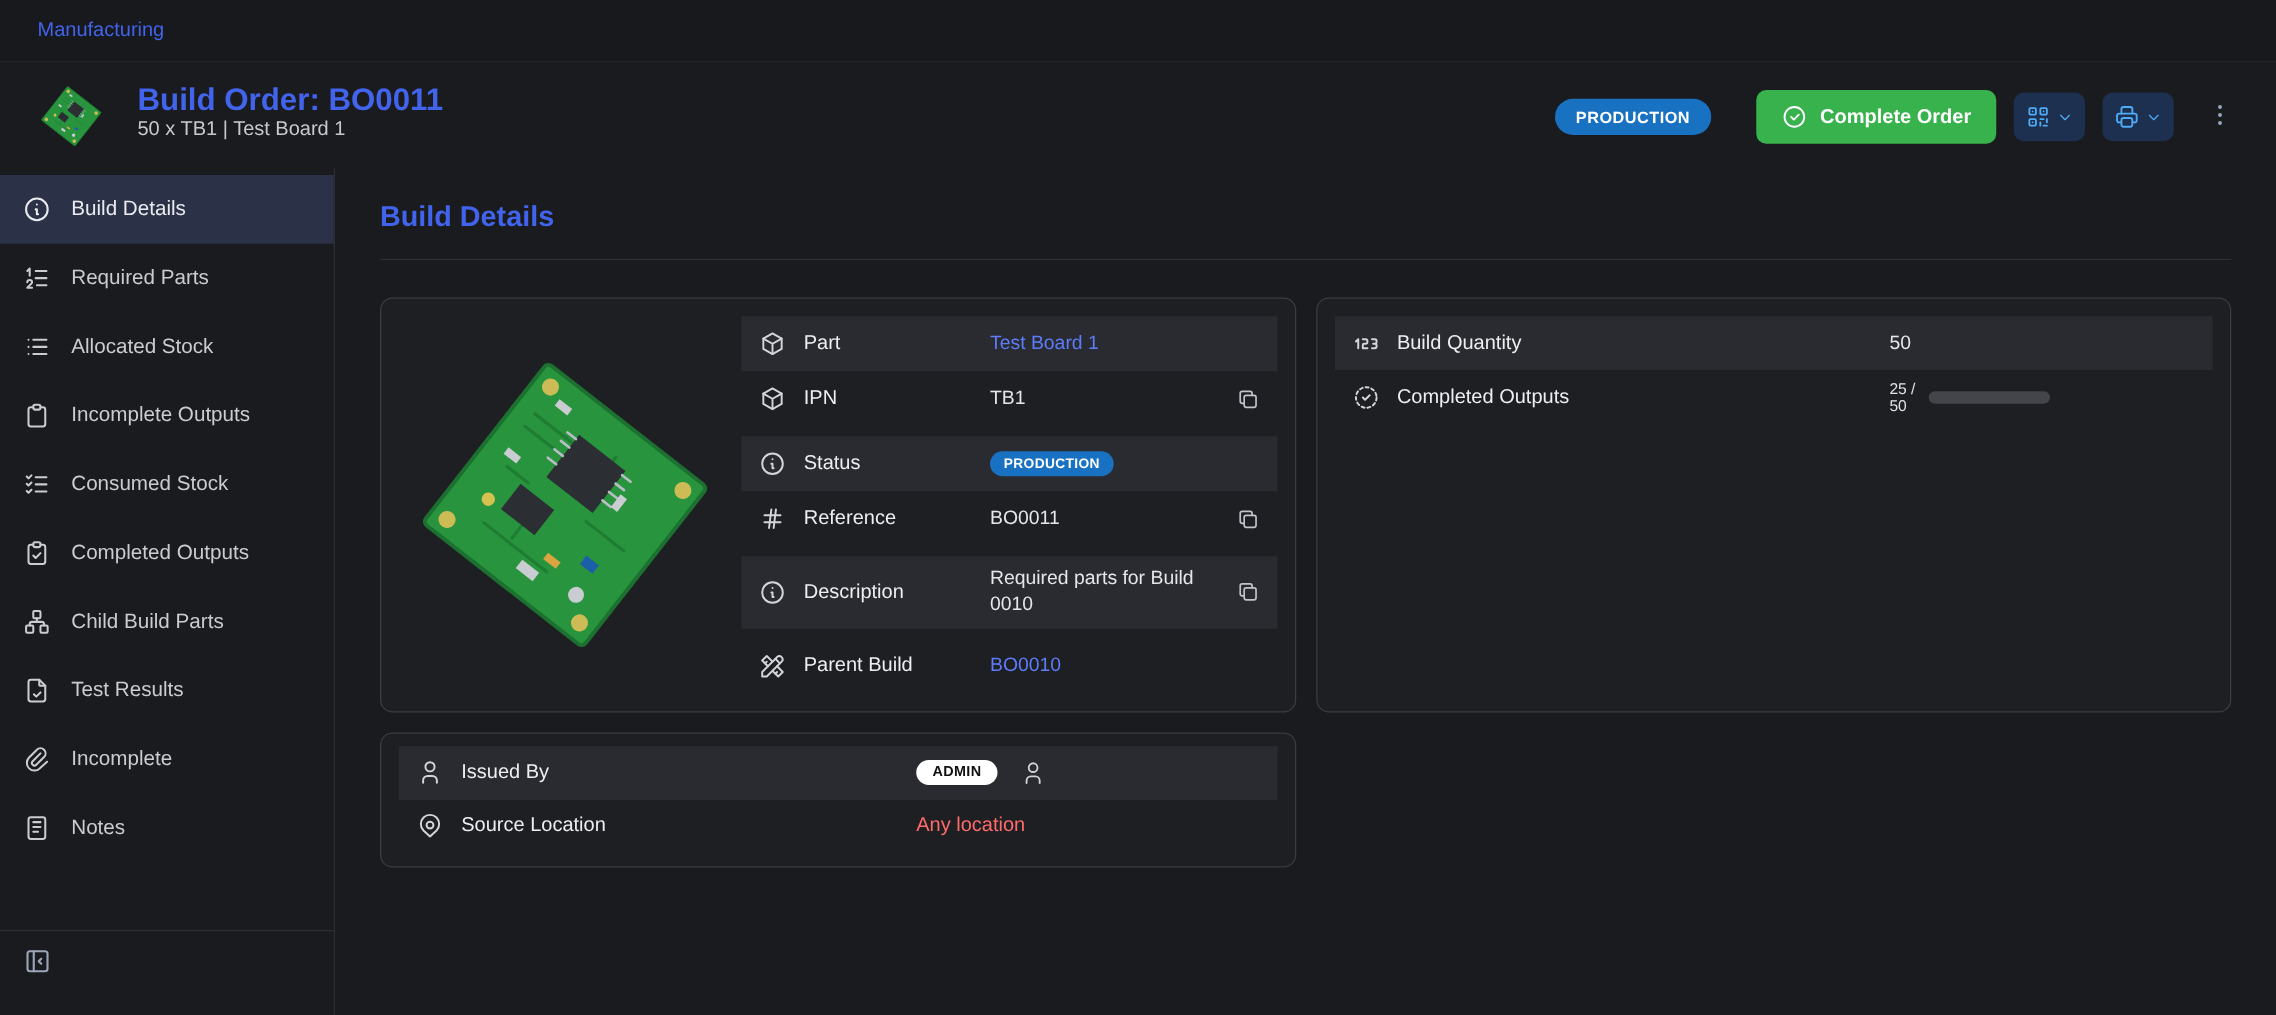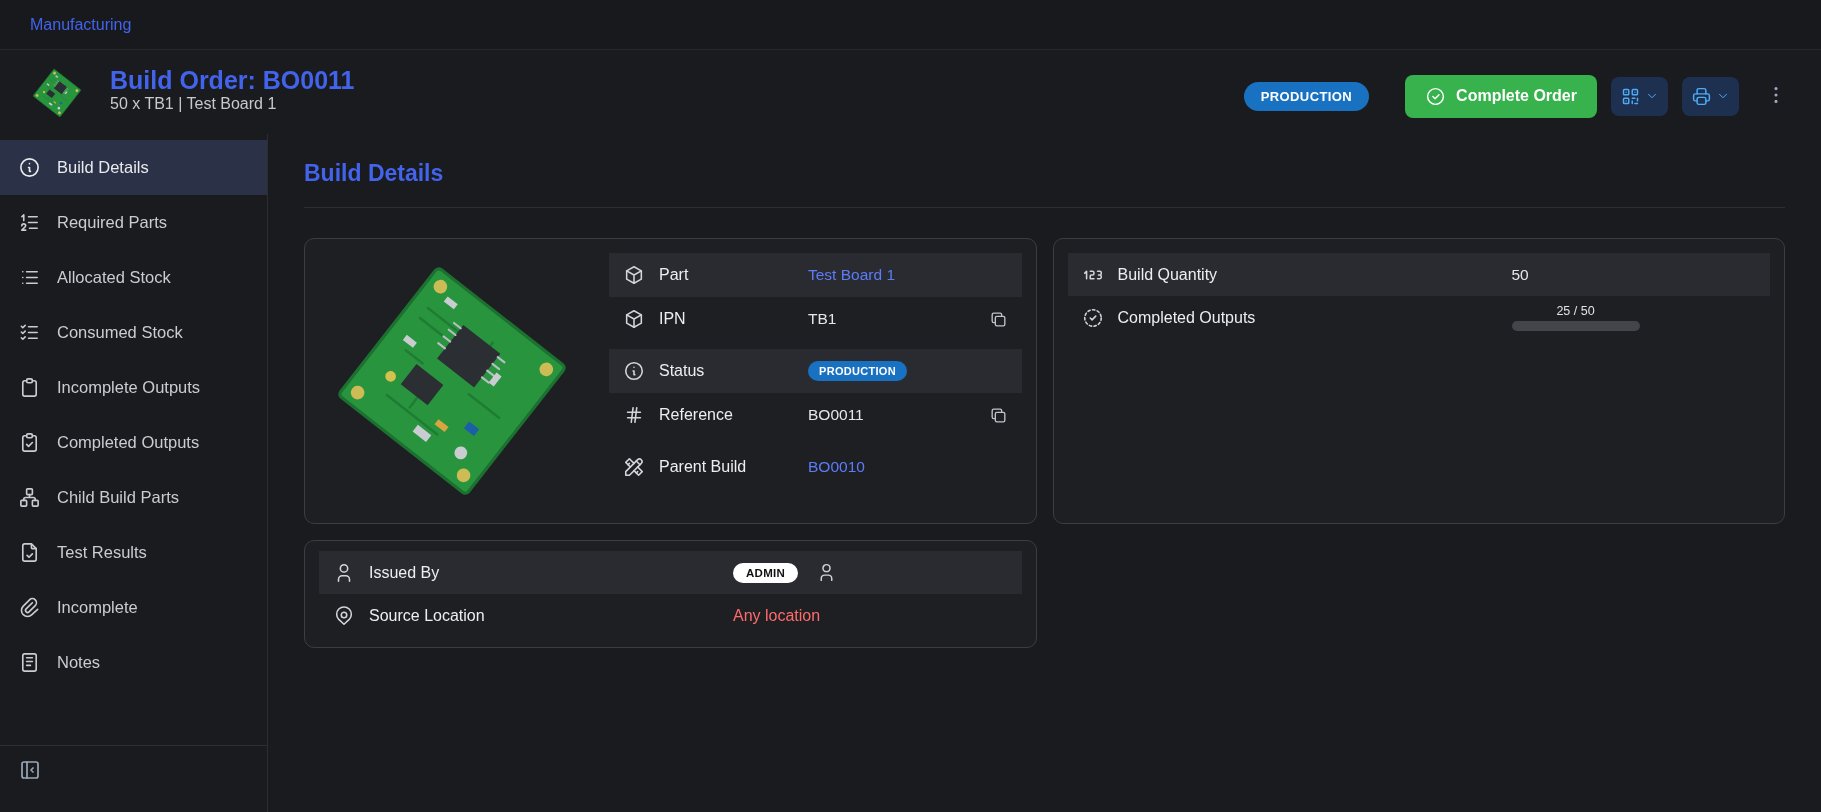--- a/index.html
+++ b/index.html
@@ -21,21 +21,21 @@
   }
   svg{fill:none;stroke:currentColor;stroke-width:1.7;stroke-linecap:round;stroke-linejoin:round;flex:none}
   svg.filled{fill:currentColor;stroke:none}
 
   
   .breadcrumb-bar{height:50px;flex:none;display:flex;align-items:center;padding:0 30px;
     background:#18191c;border-bottom:1px solid #26282c}
   .breadcrumb-link{color:var(--accent-blue);font-size:16px;text-decoration:none;cursor:pointer}
 
   
-  .page-header{flex:none;display:flex;justify-content:space-between;align-items:center;padding:16px 30px 14px}
+  .page-header{flex:none;display:flex;justify-content:space-between;align-items:flex-start;padding:16px 30px 14px}
   .header-left{display:flex;gap:26px}
   .thumb{width:54px;height:54px}
   .page-title{font-size:25px;font-weight:700;color:var(--accent-blue)}
   .page-subtitle{font-size:16px;color:#c8c9cc;}
   .header-actions{display:flex;align-items:center;gap:12px;margin-top:6px}
   .badge{background:var(--badge-blue);color:#fff;font-weight:700;font-size:13px;letter-spacing:.4px;
     padding:7px 17px;border-radius:16px}
   .btn-complete{display:flex;align-items:center;gap:10px;background:var(--button-green);border:none;color:#fff;
     font-weight:700;font-size:16px;padding:11px 20px;border-radius:8px;cursor:pointer;font-family:inherit;margin-left:24px}
   .btn-split{display:flex;align-items:center;gap:4px;background:#1e3050;border:none;border-radius:8px;
@@ -52,21 +52,21 @@
   .sidebar-footer{border-top:1px solid #2c2e33;padding:12px 18px 26px}
   .collapse-btn{background:none;border:none;color:#9aa6b8;cursor:pointer;padding:0}
 
   .main{flex:1;min-width:0;padding:24px 36px 0 36px}
   .main-heading{font-size:23px;font-weight:700;color:var(--accent-blue);margin:2px 0 20px}
   .main-divider{border:none;border-top:1px solid #2c2e33;margin:0 0 30px}
 
   .grid{display:grid;grid-template-columns:1fr 1fr;gap:16px}
   .panel{border:1px solid #3a3d44;border-radius:10px;background:#1e1f23;padding:14px}
   .panel-compact{padding:10px 14px;align-self:start}
-  .panel-details{display:flex;gap:24px}
+  .panel-details{display:flex;gap:8px}
   .pcb-box{width:266px;flex:none;display:flex;align-items:center;justify-content:center}
   .pcb-large{width:256px;height:256px}
   .detail-table{flex:1;display:flex;flex-direction:column}
 
   .trow{display:flex;align-items:center;gap:14px;padding:8px 14px;min-height:44px}
   .trow.striped{background:#2a2b30}
   .trow.gap-above{margin-top:8px}
   .ticon{width:22px;height:22px;color:#d2d5da}
   .tlabel{width:135px;flex:none;font-size:16px;color:#eceef0;line-height:1.25}
   .tvalue{flex:1;min-width:0;font-size:15.5px;color:#e4e6e9;display:flex;align-items:center}
@@ -74,21 +74,21 @@
   .link{color:var(--link-blue);text-decoration:none;cursor:pointer}
   .copy-btn{background:none;border:none;color:#bfc4cb;cursor:pointer;padding:0;margin-left:auto;display:flex}
   .badge-sm{background:var(--badge-blue);color:#fff;font-size:11px;font-weight:700;letter-spacing:.3px;
     padding:4px 11px;border-radius:12px}
 
   .panel-quantities .tlabel{width:380px}
   .panel-issued .tlabel{width:350px}
   .panel-created .tlabel{width:286px}
   .panel-quantities .trow,.panel-issued .trow,.panel-created .trow{min-height:43px}
 
-  .progress-wrap{display:flex;flex-direction:column;align-items:center;gap:3px;width:128px}
+  .progress-wrap{display:flex;flex-direction:row;align-items:center;gap:3px;width:128px}
   .progress-text{font-size:12.5px;color:#dfe1e4}
   .progress-track{width:128px;height:10px;background:#43454b;border-radius:5px;overflow:hidden}
   .progress-fill{height:100%;background:var(--progress-orange);border-radius:5px 0 0 5px}
 
   .admin-badge{background:var(--admin-badge-bg);color:#111;font-size:11.5px;font-weight:700;letter-spacing:.3px;
     padding:4px 13px;border-radius:12px}
   .issued-user-icon{color:#ced3d9;margin-left:18px}
   .red-text{color:var(--error-red);font-size:16px}
 </style>
 </head>
@@ -192,30 +192,30 @@
       <span>Required Parts</span>
     </div>
     <div class="nav-item">
       <svg class="nav-icon" viewBox="0 0 24 24">
           <path d="M9 6h11M9 12h11M9 18h11M5 6v.01M5 12v.01M5 18v.01"></path>
         </svg>
       <span>Allocated Stock</span>
     </div>
     <div class="nav-item">
       <svg class="nav-icon" viewBox="0 0 24 24">
-          <path d="M3.5 5.5l1.5 1.5 2.5-2.5M3.5 11.5l1.5 1.5 2.5-2.5M3.5 17.5l1.5 1.5 2.5-2.5M11 6h9M11 12h9M11 18h9"></path>
-        </svg>
-      <span>Consumed Stock</span>
-    </div>
-    <div class="nav-item">
-      <svg class="nav-icon" viewBox="0 0 24 24">
           <path d="M9 5H7a2 2 0 0 0-2 2v12a2 2 0 0 0 2 2h10a2 2 0 0 0 2-2V7a2 2 0 0 0-2-2h-2"></path>
           <rect x="9" y="3" width="6" height="4" rx="1.5"></rect>
         </svg>
       <span>Incomplete Outputs</span>
+    </div>
+    <div class="nav-item">
+      <svg class="nav-icon" viewBox="0 0 24 24">
+          <path d="M3.5 5.5l1.5 1.5 2.5-2.5M3.5 11.5l1.5 1.5 2.5-2.5M3.5 17.5l1.5 1.5 2.5-2.5M11 6h9M11 12h9M11 18h9"></path>
+        </svg>
+      <span>Consumed Stock</span>
     </div>
     <div class="nav-item">
       <svg class="nav-icon" viewBox="0 0 24 24">
           <path d="M9 5H7a2 2 0 0 0-2 2v12a2 2 0 0 0 2 2h10a2 2 0 0 0 2-2V7a2 2 0 0 0-2-2h-2"></path>
           <rect x="9" y="3" width="6" height="4" rx="1.5"></rect>
           <path d="M9 14l2 2 4-4"></path>
         </svg>
       <span>Completed Outputs</span>
     </div>
     <div class="nav-item">
@@ -323,20 +323,37 @@
                 <span>BO0011</span>
               <button class="copy-btn">
                   <svg width="19" height="19" viewBox="0 0 24 24">
                     <rect x="8" y="8" width="12" height="12" rx="2"></rect>
                     <path d="M16 8V6a2 2 0 0 0-2-2H6a2 2 0 0 0-2 2v8a2 2 0 0 0 2 2h2"></path>
                   </svg>
                 </button>
             </span>
           </div>
 
+          <div class="trow striped gap-above">
+            <svg class="ticon" viewBox="0 0 24 24">
+                <circle cx="12" cy="12" r="9"></circle>
+                <path d="M12 8h.01"></path>
+                <path d="M11 12h1v4h1"></path>
+              </svg>
+            <span class="tlabel">Description</span>
+            <span class="tvalue">
+                <span class="desc-val">Required parts for Build 0010</span>
+              <button class="copy-btn">
+                  <svg width="19" height="19" viewBox="0 0 24 24">
+                    <rect x="8" y="8" width="12" height="12" rx="2"></rect>
+                    <path d="M16 8V6a2 2 0 0 0-2-2H6a2 2 0 0 0-2 2v8a2 2 0 0 0 2 2h2"></path>
+                  </svg>
+                </button>
+            </span>
+          </div>
 
           <div class="trow gap-above">
             <svg class="ticon" viewBox="0 0 24 24">
                 <path d="M3 21h4L20 8a2.83 2.83 0 0 0-4-4L3 17v4"></path>
                 <path d="M14.5 5.5l4 4"></path>
                 <path d="M12 8L7 3 3 7l5 5"></path>
                 <path d="M7 8L5.5 9.5"></path>
                 <path d="M16 12l5 5-4 4-5-5"></path>
                 <path d="M16 17l-1.5 1.5"></path>
               </svg>

